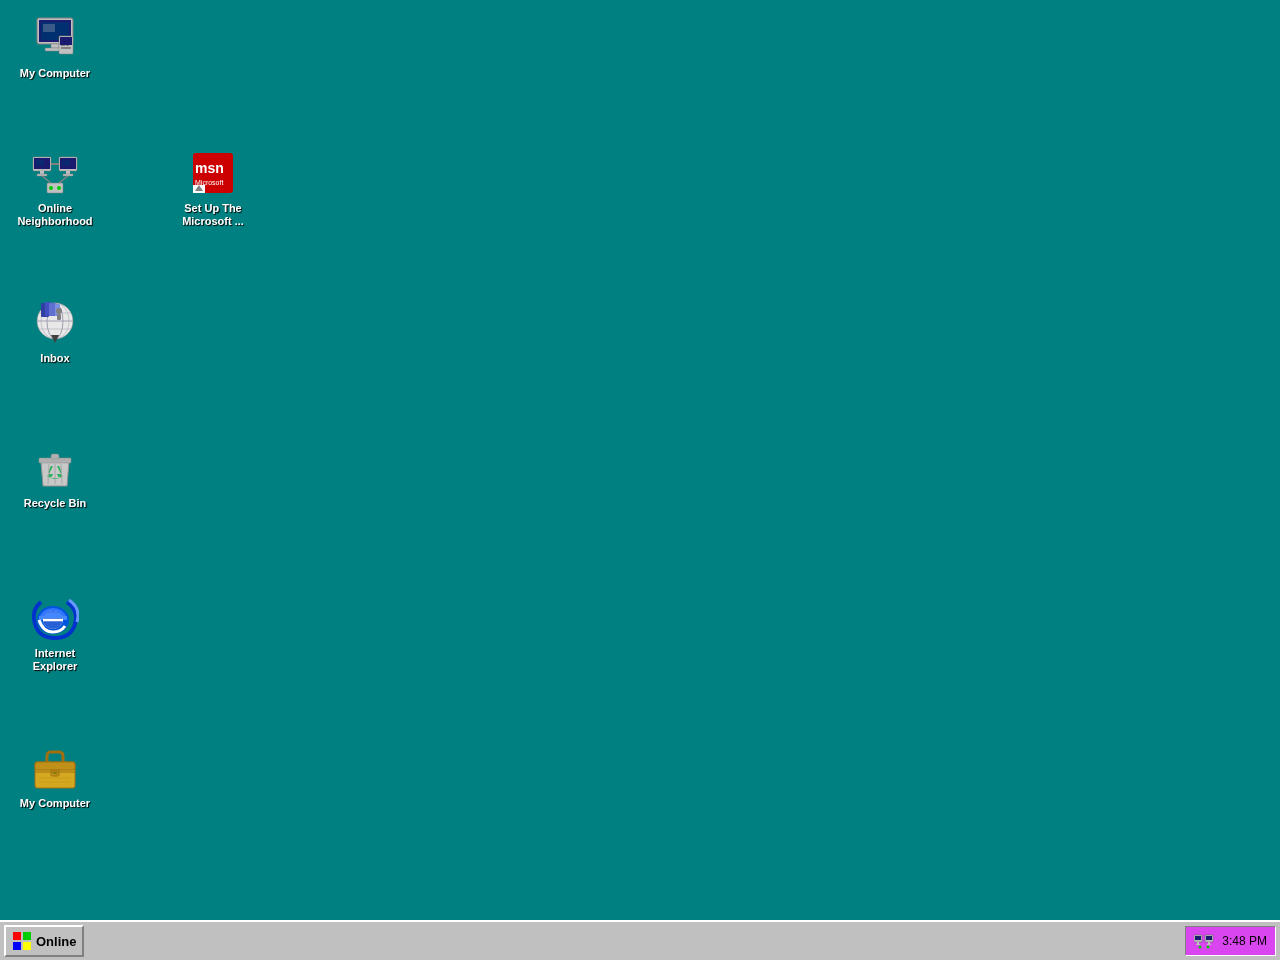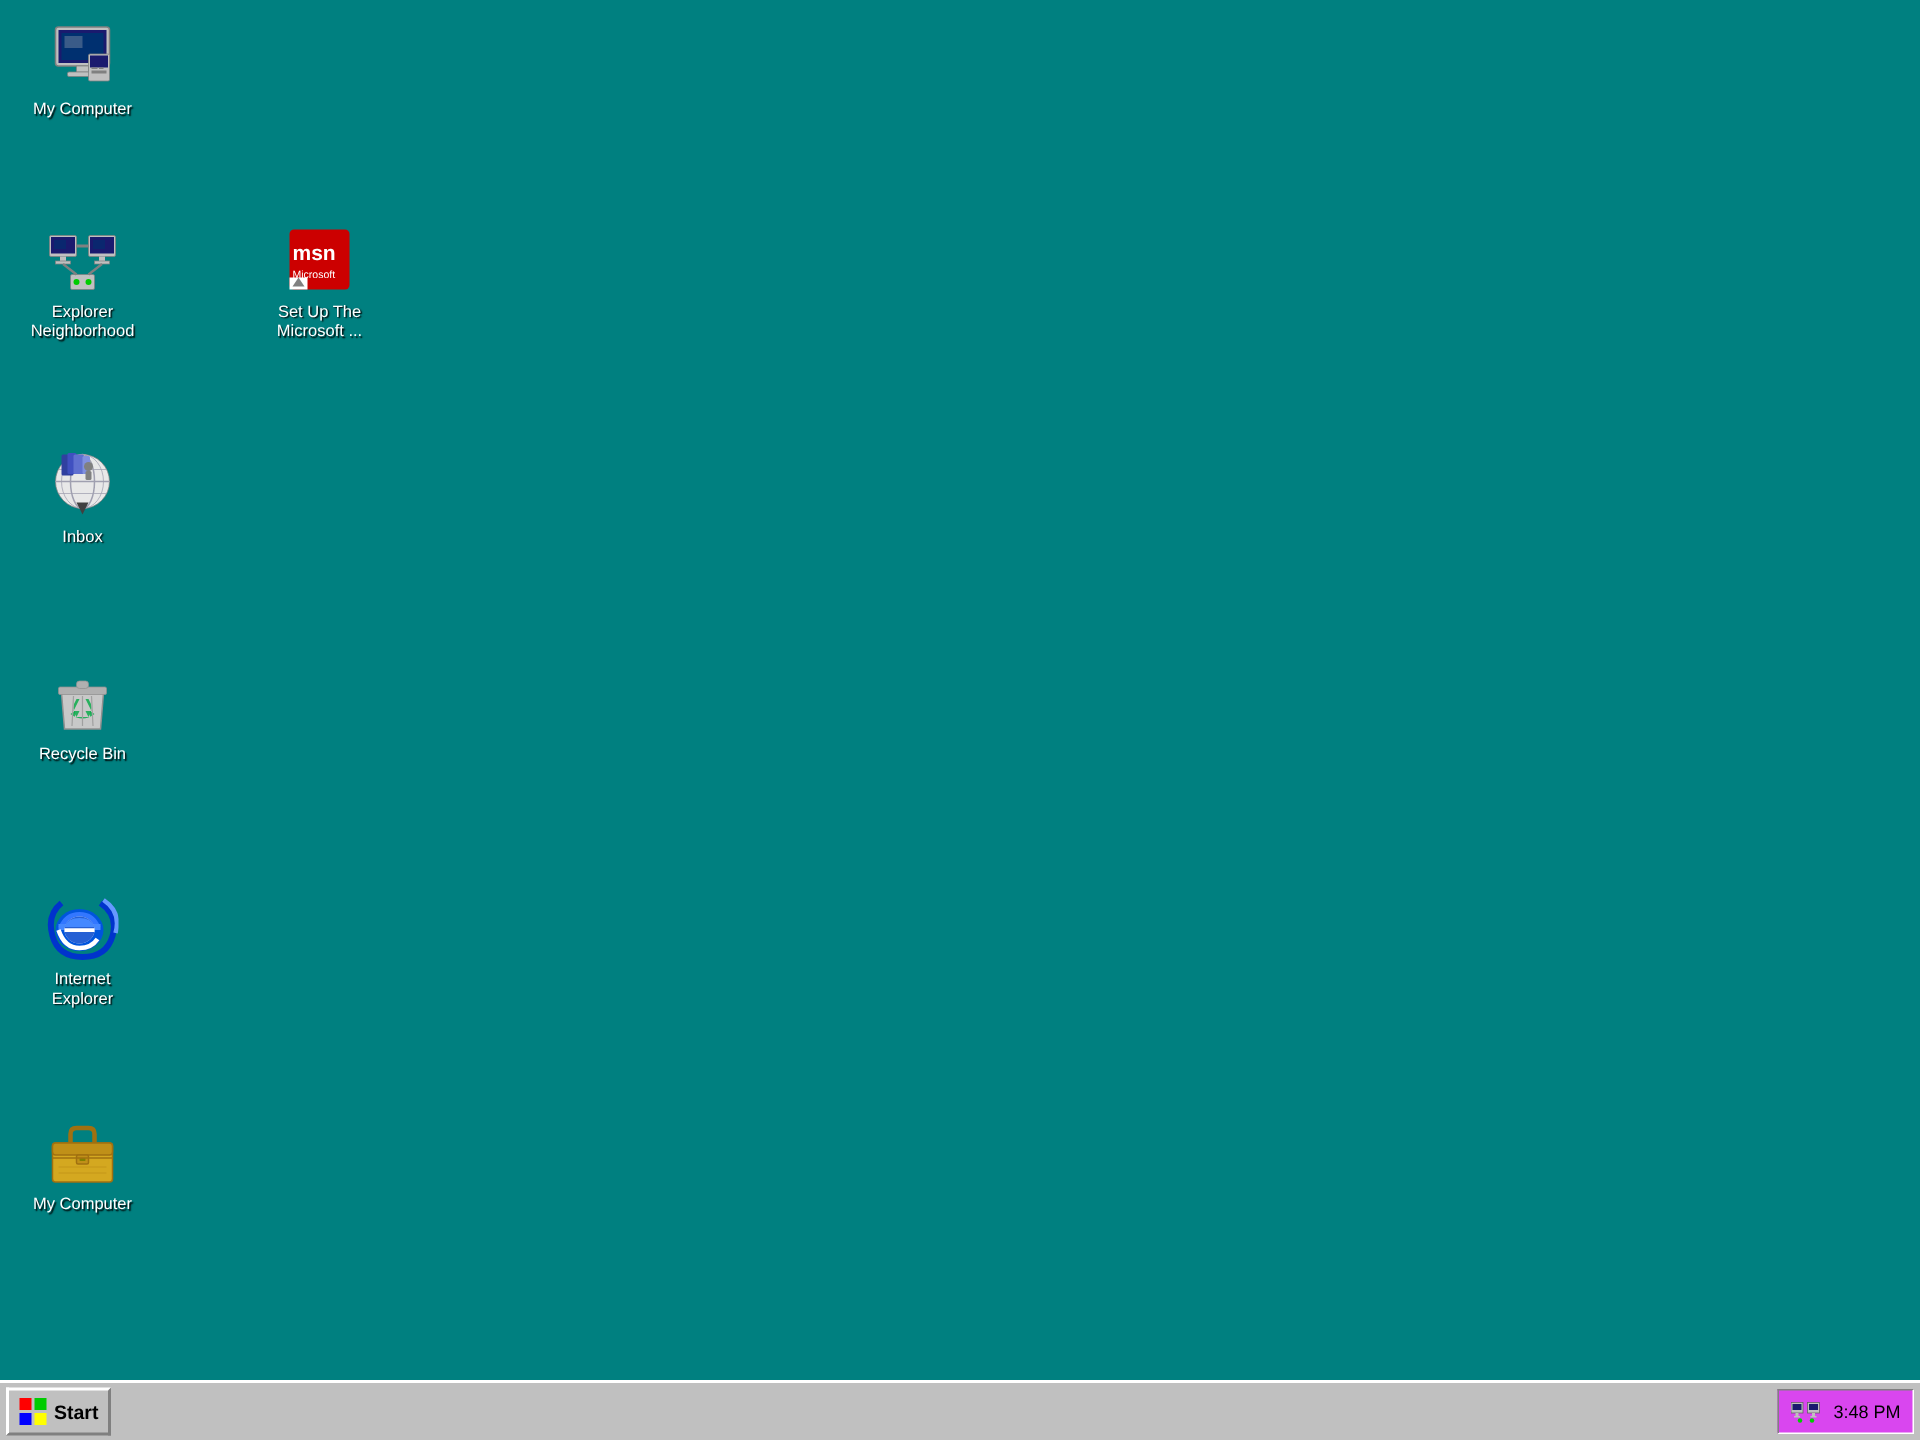--- a/index.html
+++ b/index.html
@@ -41,20 +41,21 @@
       justify-content: center;
     }
 
     .icon-label {
       color: white;
       font-size: 11px;
       text-align: center;
       line-height: 1.2;
       text-shadow: 1px 1px 1px #000;
       padding: 1px 2px;
+      font-weight: bold;
     }
 
     
     svg {
       width: 48px;
       height: 48px;
     }
 
     
     #taskbar {
@@ -163,21 +164,21 @@
 
         <line x1="20" y1="15" x2="28" y2="15" stroke="#808080" stroke-width="2"></line>
 
         <rect x="16" y="34" width="16" height="10" rx="1" fill="#c0c0c0" stroke="#808080" stroke-width="0.5"></rect>
         <circle cx="20" cy="39" r="2" fill="#00cc00"></circle>
         <circle cx="28" cy="39" r="2" fill="#00cc00"></circle>
         <line x1="11" y1="27" x2="20" y2="34" stroke="#808080" stroke-width="1.5"></line>
         <line x1="37" y1="27" x2="28" y2="34" stroke="#808080" stroke-width="1.5"></line>
       </svg>
     </div>
-    <div class="icon-label">Explorer Neighborhood</div>
+    <div class="icon-label">Online Neighborhood</div>
   </div>
 
   <div class="desktop-icon" style="top:295px; left:10px;">
     <div class="icon-image">
       <svg viewBox="0 0 48 48" xmlns="http://www.w3.org/2000/svg">
 
         <circle cx="24" cy="22" r="18" fill="#e8e8e8" stroke="#808080" stroke-width="0.5"></circle>
 
         <ellipse cx="24" cy="22" rx="8" ry="18" fill="none" stroke="#a0a0b0" stroke-width="1"></ellipse>
         <ellipse cx="24" cy="22" rx="14" ry="18" fill="none" stroke="#a0a0b0" stroke-width="0.5"></ellipse>
@@ -283,21 +284,21 @@
 
 <div id="taskbar">
 
   <button id="start-button">
     <svg class="start-logo" viewBox="0 0 20 20" xmlns="http://www.w3.org/2000/svg">
       <rect x="1" y="1" width="8" height="8" fill="#ff0000"></rect>
       <rect x="11" y="1" width="8" height="8" fill="#00cc00"></rect>
       <rect x="1" y="11" width="8" height="8" fill="#0000ff"></rect>
       <rect x="11" y="11" width="8" height="8" fill="#ffff00"></rect>
     </svg>
-    <span>Start</span>
+    <span>Online</span>
   </button>
 
   <div id="system-tray">
     <div class="tray-icon">
       <svg viewBox="0 0 20 16" xmlns="http://www.w3.org/2000/svg">
 
         <rect x="0" y="2" width="8" height="7" fill="#c0c0c0" stroke="#606060" stroke-width="0.5"></rect>
         <rect x="1" y="3" width="6" height="4" fill="#1a1a6e"></rect>
         <rect x="3" y="9" width="2" height="2" fill="#c0c0c0"></rect>
         <rect x="2" y="11" width="4" height="1" fill="#c0c0c0"></rect>

